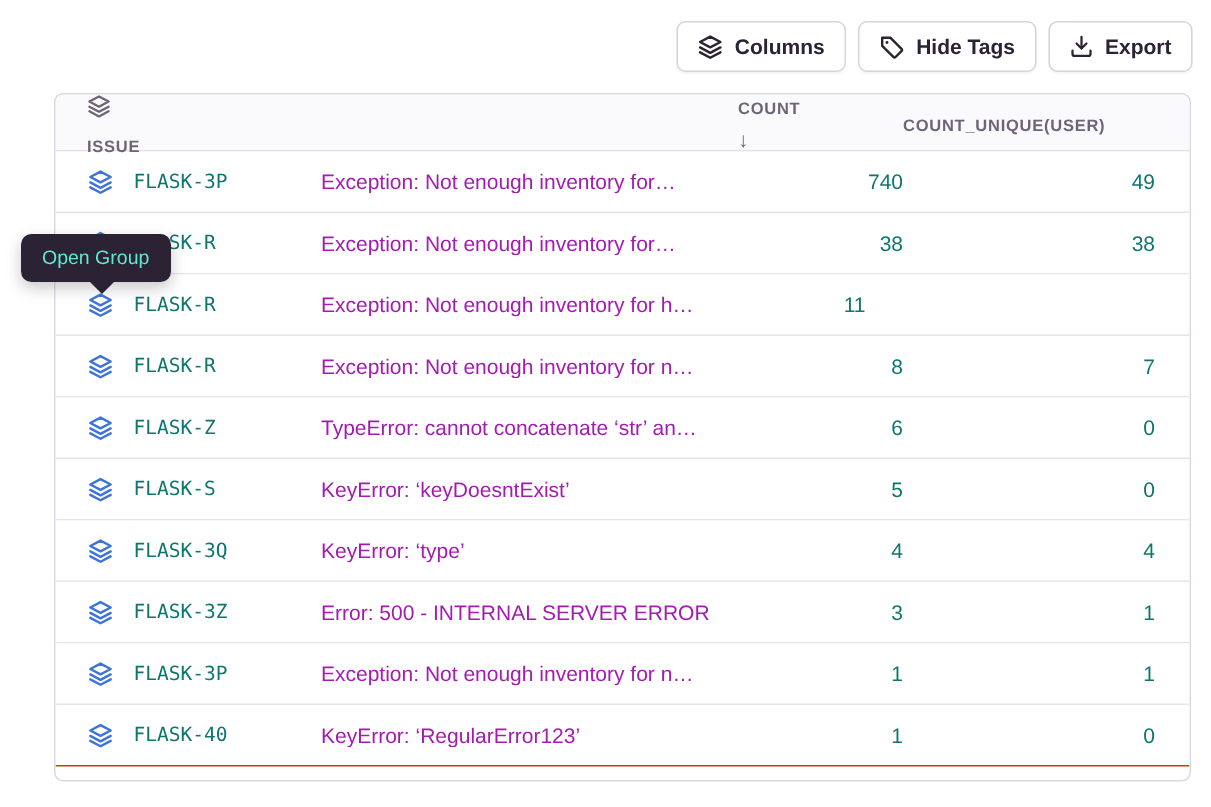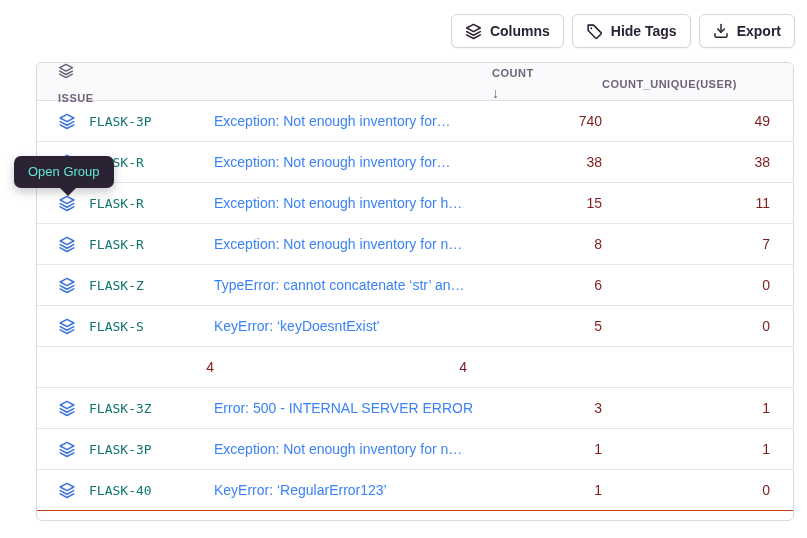--- a/index.html
+++ b/index.html
@@ -42,22 +42,22 @@
   .sort-arrow { font-size:14px; font-weight:400; margin-right:-13px; color:#6e6379; }
 
   .tr { height:41px; border-bottom:1px solid #e7e2eb; background:#fff; }
   .tr:last-child { border-bottom:1px solid #c2410c; }
   .td-issue { display:flex; align-items:center; padding-left:21px; gap:13px; }
   .stack-btn { display:flex; align-items:center; background:none; border:none; padding:0; cursor:pointer; color:#3d74db; }
   .issue-id {
     font-family:"DejaVu Sans Mono","Liberation Mono",monospace;
     font-size:13px; color:#0f766e; text-decoration:none; white-space:nowrap; cursor:pointer;
   }
-  .td-title { font-size:14px; color:#3b82f6; white-space:nowrap; overflow:hidden; }
-  .td-count, .td-unique { font-size:14px; color:#7f1d1d; text-align:right; }
+  .td-title { font-size:14px; color:#a21caf; white-space:nowrap; overflow:hidden; }
+  .td-count, .td-unique { font-size:14px; color:#0f766e; text-align:right; }
   .td-unique { padding-right:25px; }
 
   
   .tooltip {
     position:absolute; left:14px; top:156px; z-index:10;
     background:#2b2233; color:#5eead4; font-size:13px;
     padding:8px 14px 9px; border-radius:7px;
     box-shadow:0 4px 10px rgba(43,34,51,.25); white-space:nowrap;
   }
   .tooltip .arrow {
@@ -162,21 +162,20 @@
         <button class="stack-btn">
           <svg width="18" height="17" viewBox="0 0 16 16" fill="none" stroke="currentColor" stroke-width="1.5" stroke-linejoin="round" stroke-linecap="round">
             <path d="M8 1.3 L14.4 4.7 L8 8.1 L1.6 4.7 Z"></path>
             <path d="M1.6 8.1 L8 11.5 L14.4 8.1"></path>
             <path d="M1.6 11.2 L8 14.6 L14.4 11.2"></path>
           </svg>
         </button>
         <a class="issue-id">FLASK-R</a>
       </div>
       <div class="td-title">Exception: Not enough inventory for h…</div>
-      <div class="td-count">15</div>
       <div class="td-unique">11</div>
     </div>
 
     <div class="tr grid-row">
       <div class="td-issue">
         <button class="stack-btn">
           <svg width="18" height="17" viewBox="0 0 16 16" fill="none" stroke="currentColor" stroke-width="1.5" stroke-linejoin="round" stroke-linecap="round">
             <path d="M8 1.3 L14.4 4.7 L8 8.1 L1.6 4.7 Z"></path>
             <path d="M1.6 8.1 L8 11.5 L14.4 8.1"></path>
             <path d="M1.6 11.2 L8 14.6 L14.4 11.2"></path>
@@ -215,20 +214,31 @@
           </svg>
         </button>
         <a class="issue-id">FLASK-S</a>
       </div>
       <div class="td-title">KeyError: ‘keyDoesntExist’</div>
       <div class="td-count">5</div>
       <div class="td-unique">0</div>
     </div>
 
     <div class="tr grid-row">
+      <div class="td-issue">
+        <button class="stack-btn">
+          <svg width="18" height="17" viewBox="0 0 16 16" fill="none" stroke="currentColor" stroke-width="1.5" stroke-linejoin="round" stroke-linecap="round">
+            <path d="M8 1.3 L14.4 4.7 L8 8.1 L1.6 4.7 Z"></path>
+            <path d="M1.6 8.1 L8 11.5 L14.4 8.1"></path>
+            <path d="M1.6 11.2 L8 14.6 L14.4 11.2"></path>
+          </svg>
+        </button>
+        <a class="issue-id">FLASK-3Q</a>
+      </div>
+      <div class="td-title">KeyError: ‘type’</div>
       <div class="td-count">4</div>
       <div class="td-unique">4</div>
     </div>
 
     <div class="tr grid-row">
       <div class="td-issue">
         <button class="stack-btn">
           <svg width="18" height="17" viewBox="0 0 16 16" fill="none" stroke="currentColor" stroke-width="1.5" stroke-linejoin="round" stroke-linecap="round">
             <path d="M8 1.3 L14.4 4.7 L8 8.1 L1.6 4.7 Z"></path>
             <path d="M1.6 8.1 L8 11.5 L14.4 8.1"></path>

